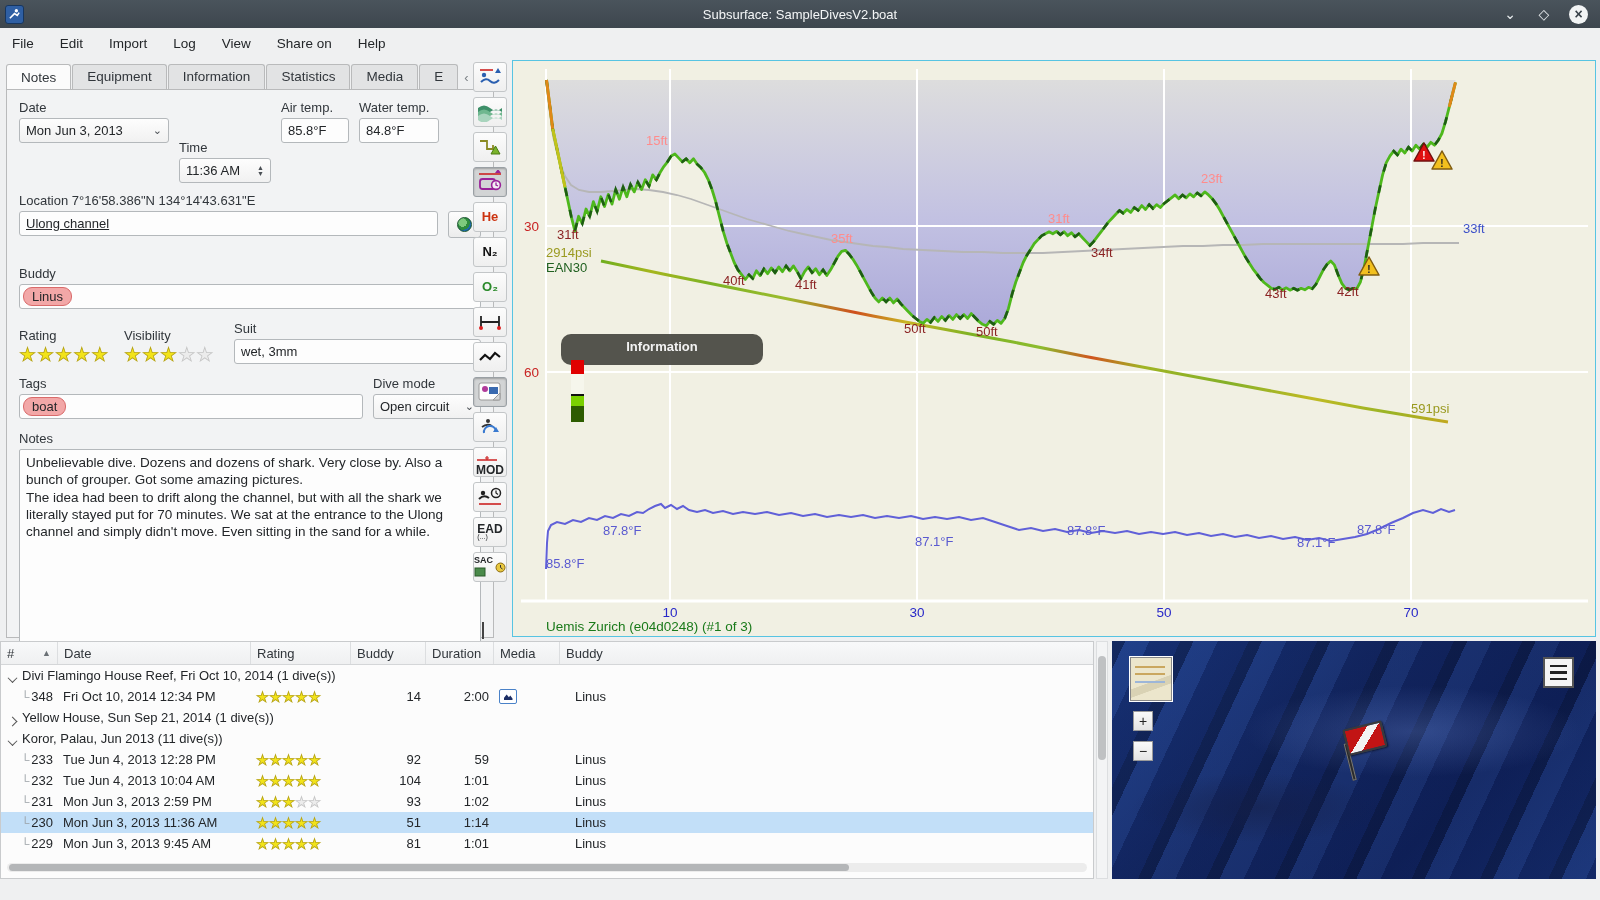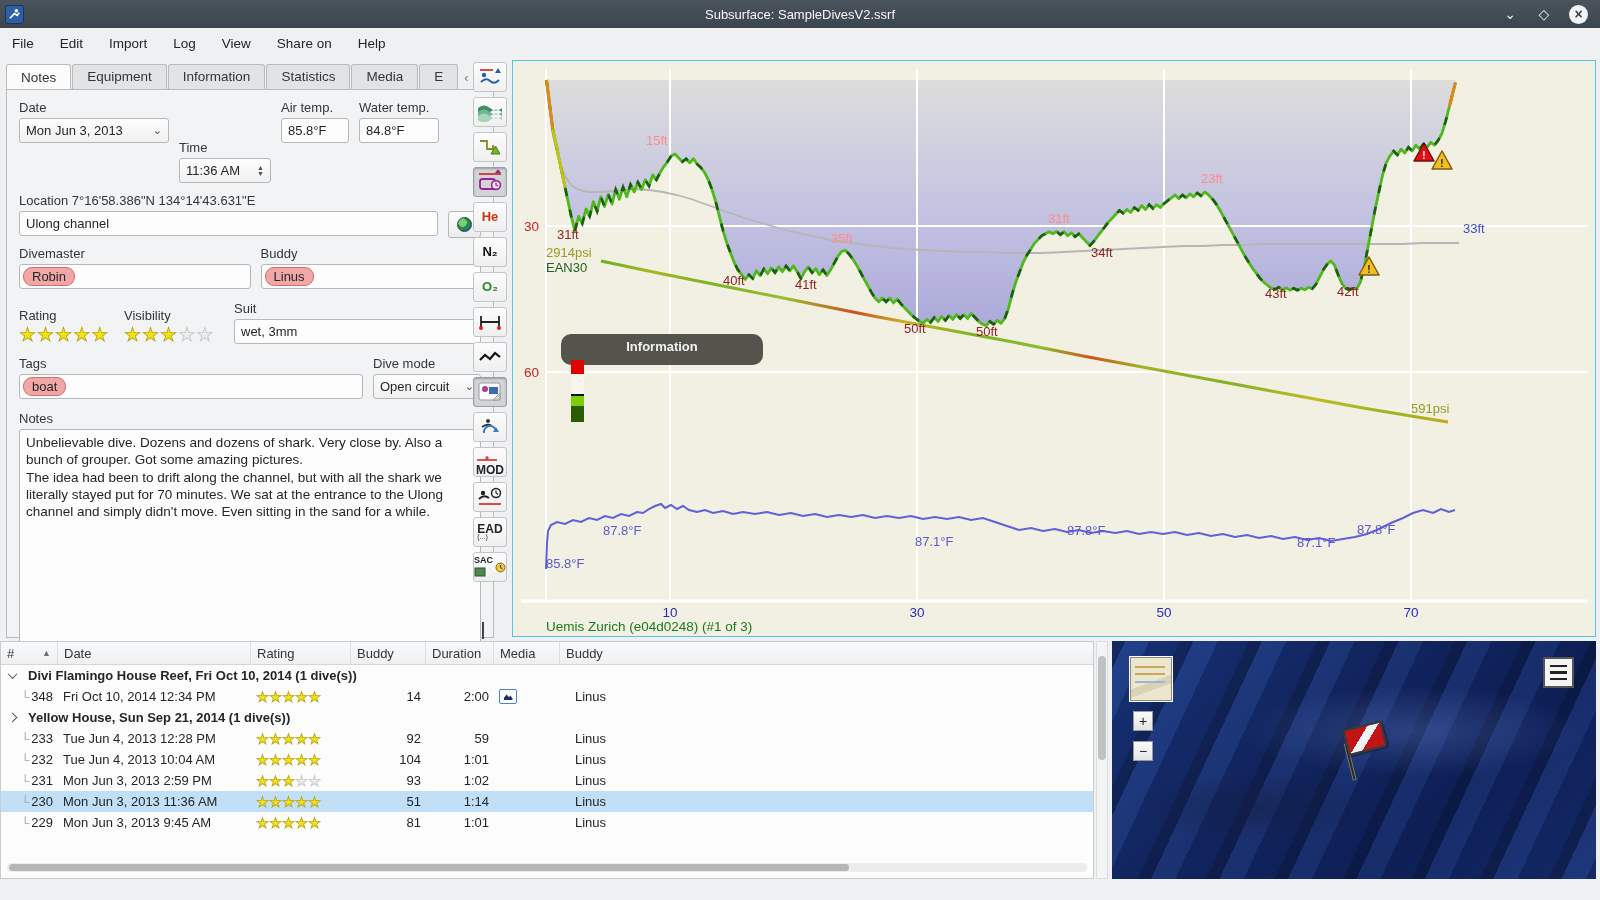--- a/index.html
+++ b/index.html
@@ -87,21 +87,21 @@
     font-size:13px; color:#31363b; }
   .dl-header > div:last-child { border-right:none; }
   .sort-ind { margin-left:auto; font-size:9px; color:#6a7075; }
   .dl-body { position:relative; }
   .dl-row { display:grid; grid-template-columns:57px 193px 100px 75px 68px 66px 1fr; height:21px;
     align-items:center; font-size:13px; }
   .dl-row.selected { background:#c2dff8; }
   .dl-row .c { padding:0 5px; white-space:nowrap; overflow:hidden; }
   .c.num { text-align:right; position:relative; color:#232629; }
   .c.right { text-align:right; }
-  .trip-label { grid-column:1 / -1; display:flex; align-items:center; gap:12px; padding-left:8px;font-weight:bold; }
+  .trip-label { grid-column:1 / -1; display:flex; align-items:flex-end; gap:6px; padding-left:8px; }
   .twist { width:7px; height:7px; border-right:1.6px solid #555; border-bottom:1.6px solid #555; flex:none; }
   .twist.open { transform:rotate(45deg) translate(-1px,-1px); }
   .twist.closed { transform:rotate(-45deg); }
   .tree-elbow { color:#9aa0a5; font-size:12px; margin-right:2px; }
   .stars-sm { font-size:14.5px; letter-spacing:0px; line-height:14px; }
   .media-ic { width:18px; height:15px; border:1.6px solid #4a82c8; background:#fff; border-radius:2px;
     display:flex; align-items:center; justify-content:center; }
   .media-ic span { display:block; width:9px; height:7px; background:#1d2f66; clip-path:polygon(0 80%,35% 20%,60% 60%,75% 35%,100% 80%,100% 100%,0 100%); }
   .hscroll { position:absolute; left:6px; bottom:6px; width:1080px; height:9px; background:#ececec; border-radius:5px; }
   .hscroll .thumb { position:absolute; left:2px; top:1px; height:7px; width:840px; background:#b4b6b8; border-radius:4px; }
@@ -132,21 +132,21 @@
 </head>
 <body>
 
 <div class="titlebar">
   <div class="app-icon">
     <svg width="13" height="13" viewBox="0 0 14 14">
         <circle cx="9" cy="3" r="1.8" fill="#fff"></circle>
         <path d="M2 11 L7 6 L10 8 L12 5" stroke="#fff" stroke-width="1.7" fill="none"></path>
       </svg>
   </div>
-  <div class="tb-title">Subsurface: SampleDivesV2.ssrf</div>
+  <div class="tb-title">Subsurface: SampleDivesV2.boat</div>
   <div class="tb-controls">
     <div class="tb-glyph">⌄</div>
     <div class="tb-glyph">◇</div>
     <div class="tb-close">×</div>
   </div>
 </div>
 
 <div class="menubar">
   <span class="menu-item">File</span>
   <span class="menu-item">Edit</span>
@@ -194,34 +194,28 @@
         <div class="f-label">Air temp.</div>
         <input class="inp" value="85.8°F" style="">
       </div>
       <div style="width:80px;">
         <div class="f-label">Water temp.</div>
         <input class="inp" value="84.8°F" style="">
       </div>
     </div>
 
     <div class="f-label">Location 7°16'58.386"N 134°14'43.631"E</div>
-    <div class="f-row" style="margin-bottom:8px;">
+    <div class="f-row" style="margin-bottom:28px;text-decoration:underline;">
       <input class="inp" style="flex: 1 1 0%;" value="Ulong channel">
       <div class="globe-btn">
           <span class="globe"></span>
         </div>
     </div>
 
     <div class="f-row" style="margin-bottom:12px;">
-      <div style="flex:1.05;">
-        <div class="f-label">Divemaster</div>
-        <div class="field">
-          <span class="pill">Robin</span>
-        </div>
-      </div>
       <div style="flex:1;">
         <div class="f-label">Buddy</div>
         <div class="field">
           <span class="pill">Linus</span>
         </div>
       </div>
     </div>
 
     <div class="f-row" style="margin-bottom:12px; align-items:flex-end;">
       <div style="width:95px;">
@@ -507,20 +501,26 @@
         </div>
         <div class="c " style="padding-left: 15px;">Linus</div>
       </div>
       <div class="dl-row">
         <div class="trip-label">
           <span class="twist closed"></span>
           <span>Yellow House, Sun Sep 21, 2014 (1 dive(s))</span>
         </div>
       </div>
       <div class="dl-row">
+        <div class="trip-label">
+          <span class="twist open"></span>
+          <span>Koror, Palau, Jun 2013 (11 dive(s))</span>
+        </div>
+      </div>
+      <div class="dl-row">
         <div class="c num"><span class="tree-elbow">└</span>233</div>
         <div class="c ">Tue Jun 4, 2013 12:28 PM</div>
         <div class="c stars-sm"><span class="star-f">★</span><span class="star-f">★</span><span class="star-f">★</span><span class="star-f">★</span><span class="star-f">★</span></div>
         <div class="c right">92</div>
         <div class="c right">59</div>
         <div class="c "></div>
         <div class="c " style="padding-left: 15px;">Linus</div>
       </div>
       <div class="dl-row">
         <div class="c num"><span class="tree-elbow">└</span>232</div>

